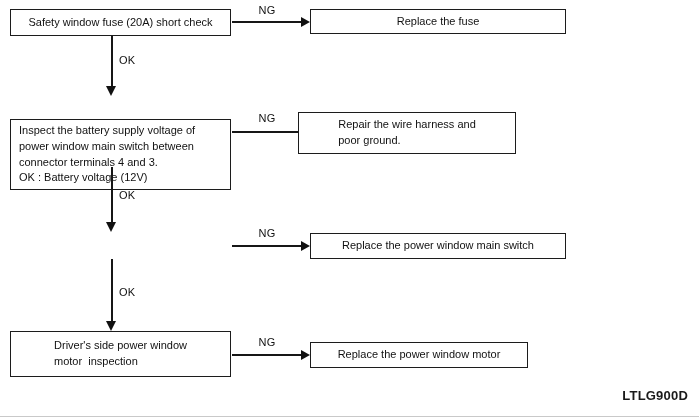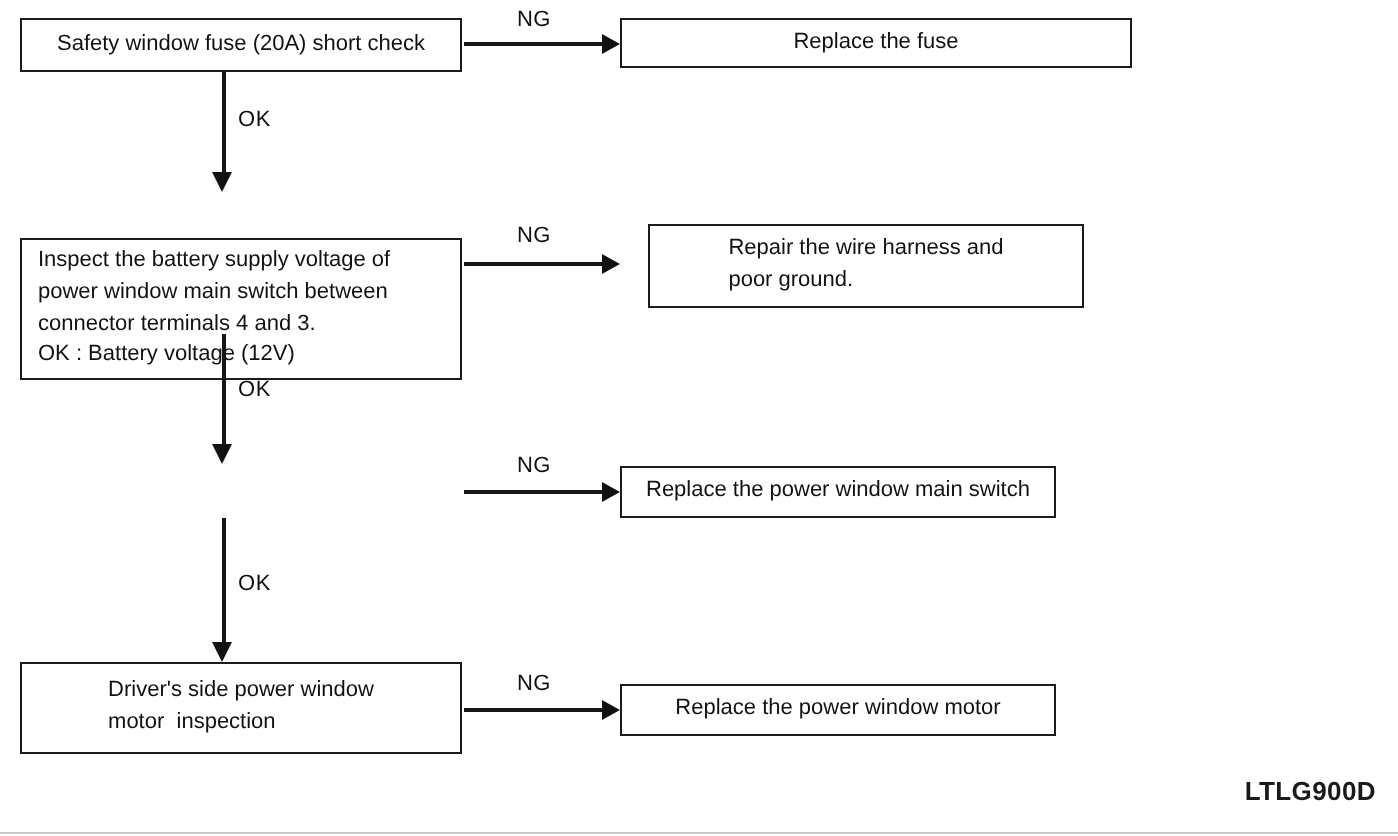--- a/index.html
+++ b/index.html
@@ -113,33 +113,33 @@
 
   <div class="box left-align" style="left:10px; top:96px; width:221px; height:71px;margin-top:23px;">
     <span class="box-text">Inspect the battery supply voltage of
 power window main switch between
 connector terminals 4 and 3.
 OK : Battery voltage (12V)</span>
   </div>
   <div class="hline" style="left:232px; top:131px; width:70px;"></div>
   <div class="tri-right" style="left:301px; top:127px;"></div>
   <div class="branch-label ng-label" style="left:240px; top:112px;">NG</div>
-  <div class="box" style="left:324px; top:112px; width:218px; height:42px;">
+  <div class="box" style="left:298px; top:112px; width:218px; height:42px;">
     <span class="box-text">Repair the wire harness and
 poor ground.</span>
   </div>
 
   <div class="vline" style="left:111px; top:167px; height:56px;"></div>
   <div class="tri-down" style="left:106px; top:222px;"></div>
   <div class="branch-label" style="left:119px; top:189px;">OK</div>
 
   <div class="hline" style="left:232px; top:245px; width:70px;"></div>
   <div class="tri-right" style="left:301px; top:241px;"></div>
   <div class="branch-label ng-label" style="left:240px; top:227px;">NG</div>
-  <div class="box" style="left:310px; top:233px; width:218px; height:26px;">
+  <div class="box" style="left:310px; top:233px; width:256px; height:26px;">
     <span class="box-text">Replace the power window main switch</span>
   </div>
 
   <div class="vline" style="left:111px; top:259px; height:63px;"></div>
   <div class="tri-down" style="left:106px; top:321px;"></div>
   <div class="branch-label" style="left:119px; top:286px;">OK</div>
 
   <div class="box" style="left:10px; top:331px; width:221px; height:46px;">
     <span class="box-text">Driver's side power window
 motor  inspection</span>

